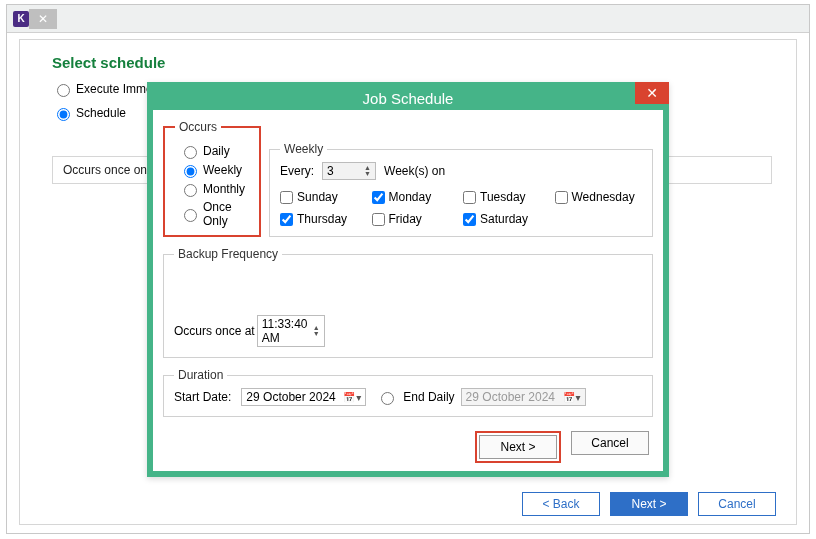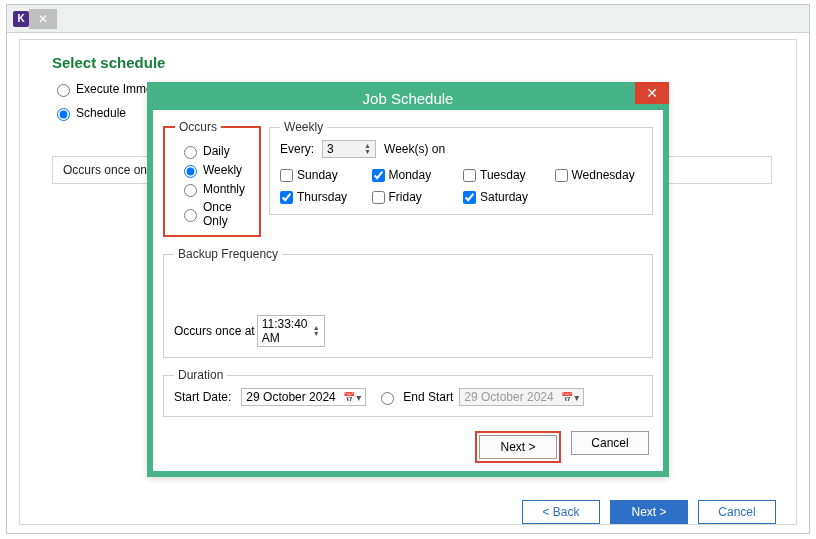--- a/index.html
+++ b/index.html
@@ -71,21 +71,21 @@
     position: absolute;
     left: 32px; top: 116px;
     width: 720px;
     padding: 6px 10px;
     border: 1px solid #d6d6d6;
     font-size: 12px;
     color: #222;
   }
   .parent-buttons {
     position: absolute;
-    right: 20px; bottom: 0;
+    right: 20px; bottom: 8px;
     display: flex;
     gap: 10px;
   }
   .parent-buttons button {
     width: 78px; height: 24px;
     border: 1px solid #2e6fc7;
     background: #fff;
     color: #2e6fc7;
     font-family: inherit;
     font-size: 12px;
@@ -132,21 +132,21 @@
     margin: 0 0 10px 0;
   }
   legend {
     padding: 0 4px;
     font-size: 12px;
     color: #333;
   }
   .top-row {
     display: flex;
     gap: 8px;
-    align-items: flex-start;
+    align-items: flex-end;
   }
   .occurs-box {
     width: 86px;
     border: 2px solid #d9432f;
     padding-bottom: 4px;
   }
   .occurs-box .radio-row { margin: 3px 4px; }
   .weekly-box { flex: 1; }
   .weekly-inner { display: flex; align-items: center; gap: 8px; margin-bottom: 10px; }
   .spinner-input {
@@ -347,21 +347,21 @@
       <div class="duration-row">
         <span>Start Date:</span>
         <div class="date-picker">
           <span>29   October   2024</span>
           <span class="cal-icon">📅▾</span>
         </div>
 
         <div class="end-col">
           <div class="end-row">
             <input type="radio" name="enddate" style="">
-            <span>End Start</span>
+            <span>End Daily</span>
             <div class="date-picker disabled">
               <span>29   October   2024</span>
               <span class="cal-icon">📅▾</span>
             </div>
           </div>
         </div>
       </div>
     </fieldset>
 
     <div class="dialog-buttons">

